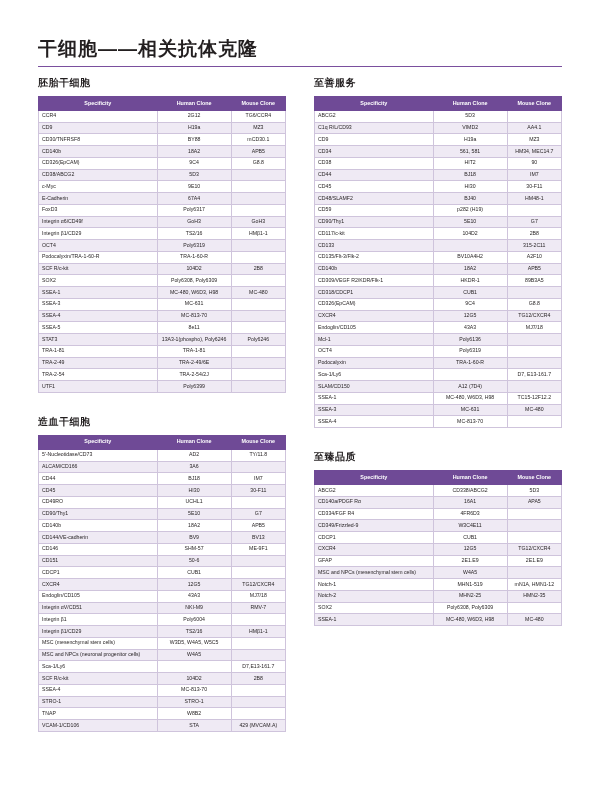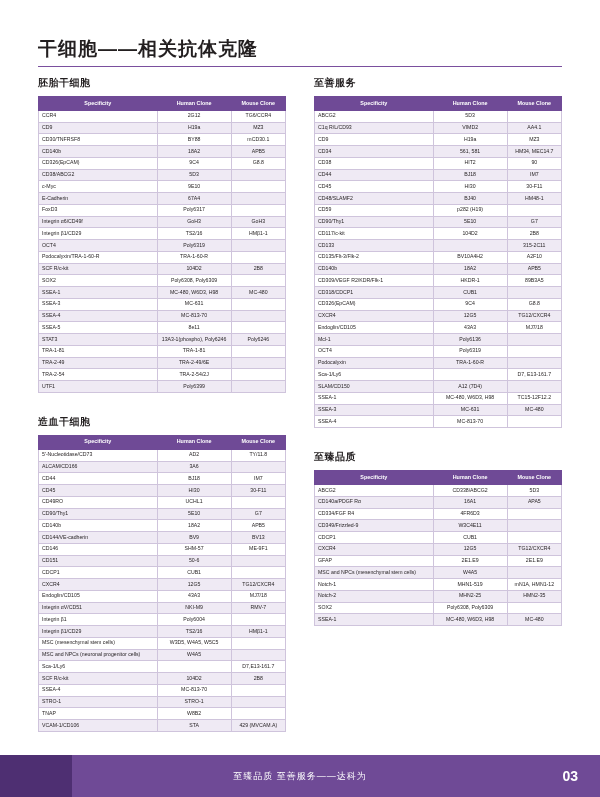--- a/index.html
+++ b/index.html
@@ -665,19 +665,14 @@
                 <td>MC-480</td>
               </tr>
             </tbody>
         </table>
       </div>
 
     </div>
 
   </div>
 
-  <div class="footer-band">
-    <div class="corner"></div>
-    <div class="footer-text">至臻品质  至善服务——达科为</div>
-    <div class="footer-page">03</div>
-  </div>
 
 </div>
 
 </body></html>

